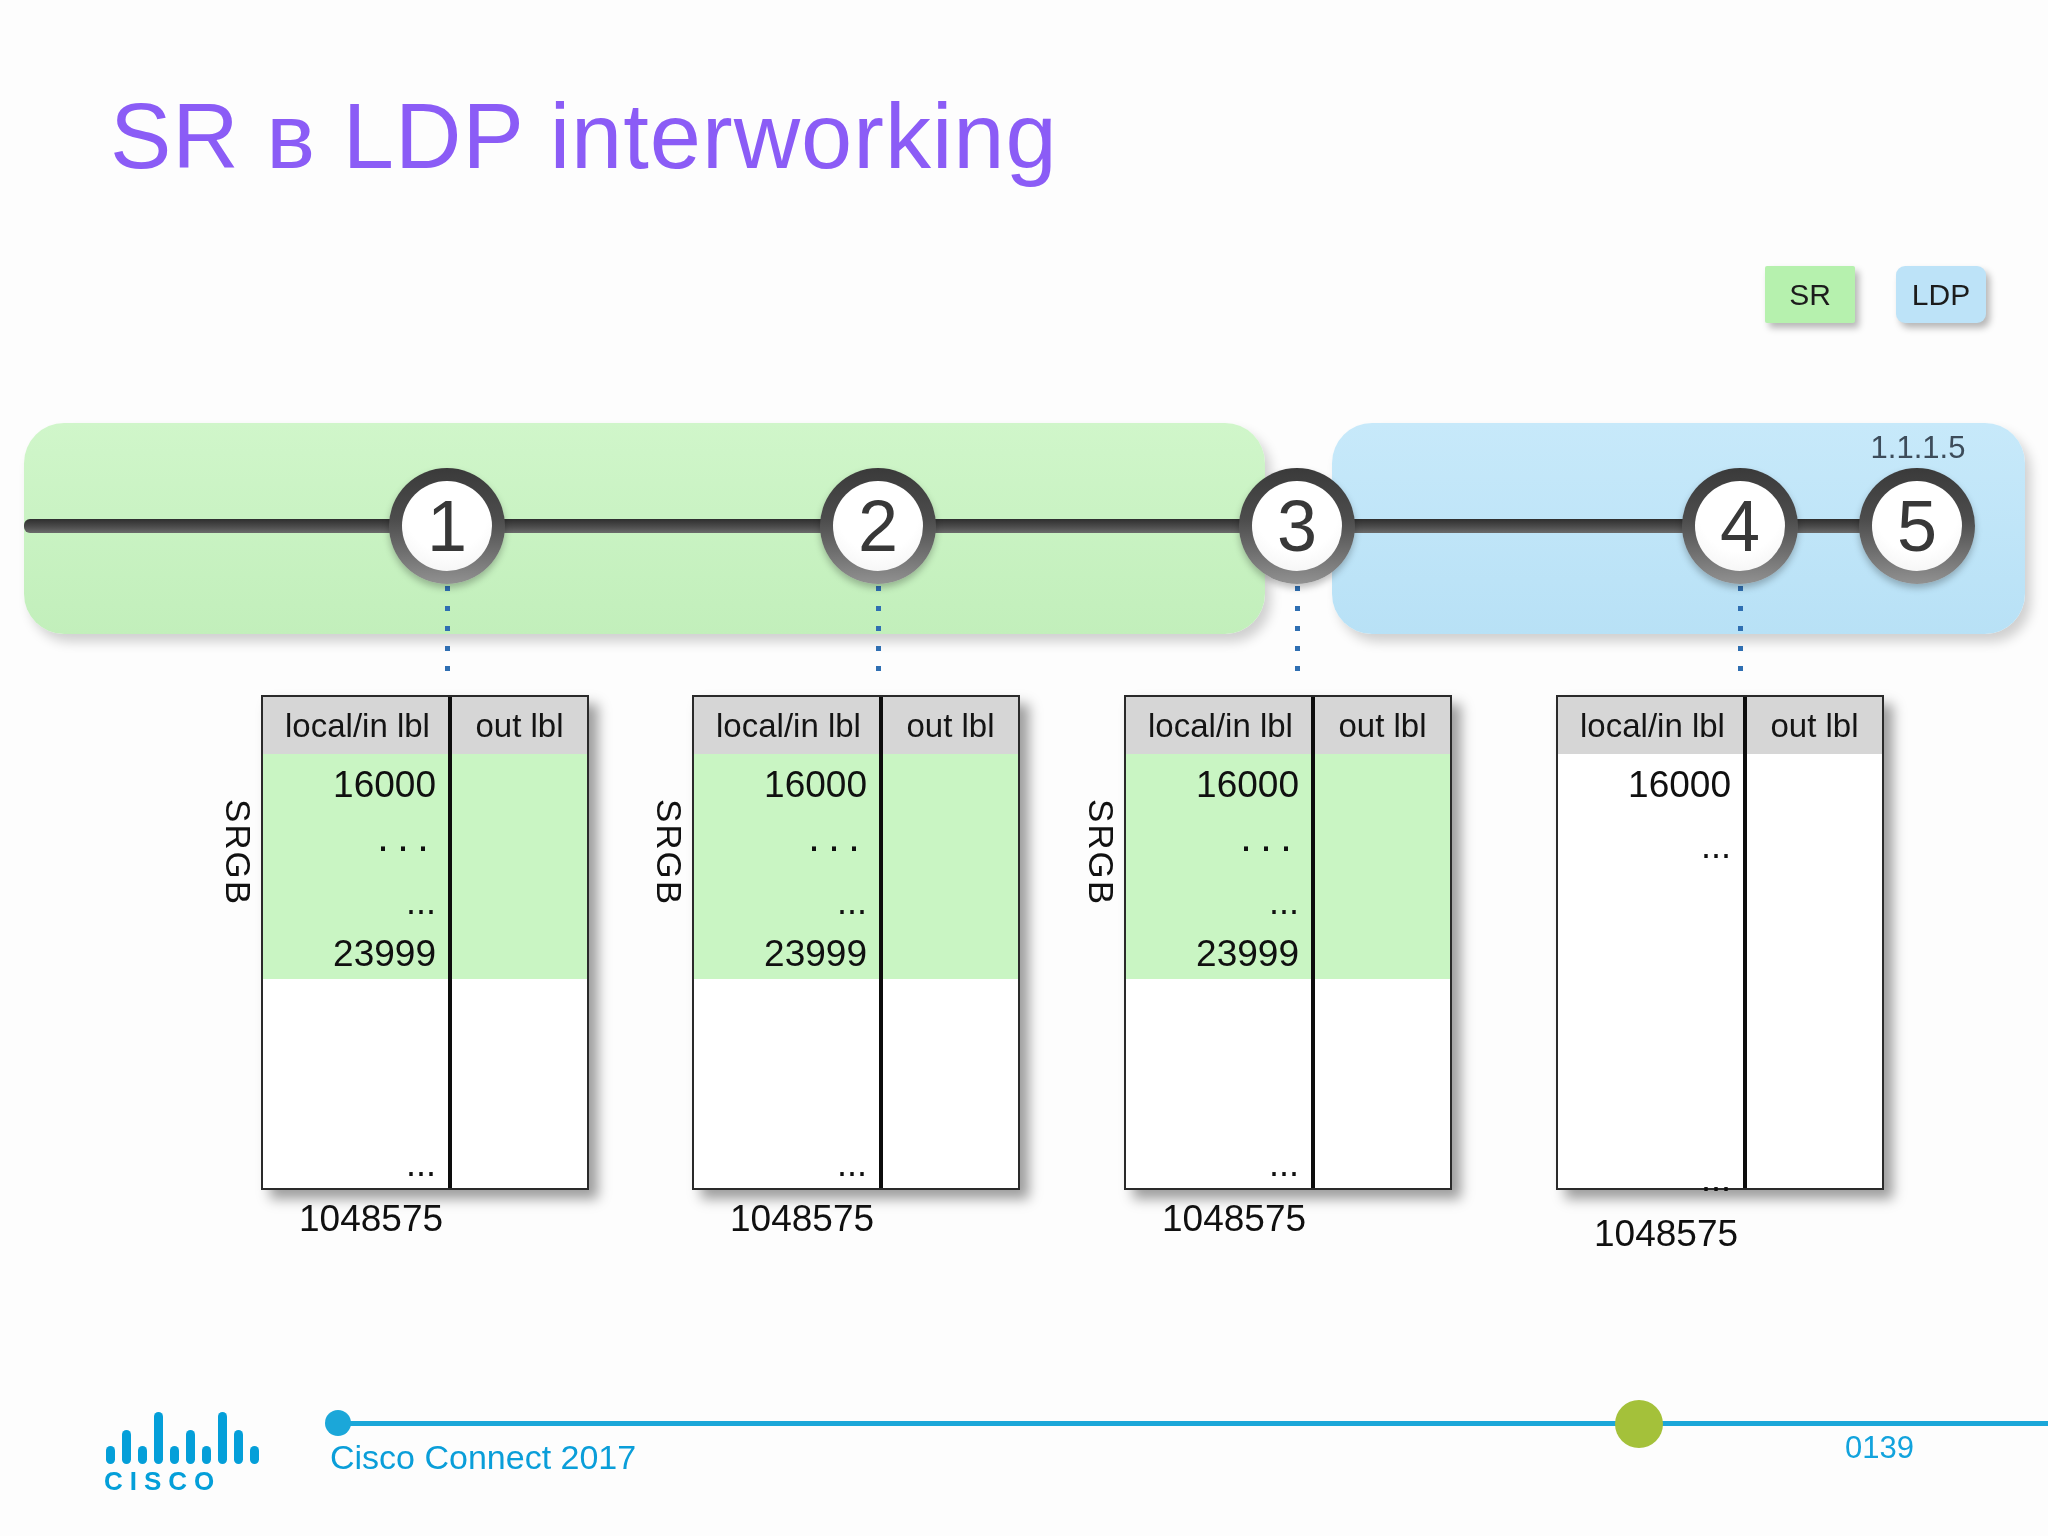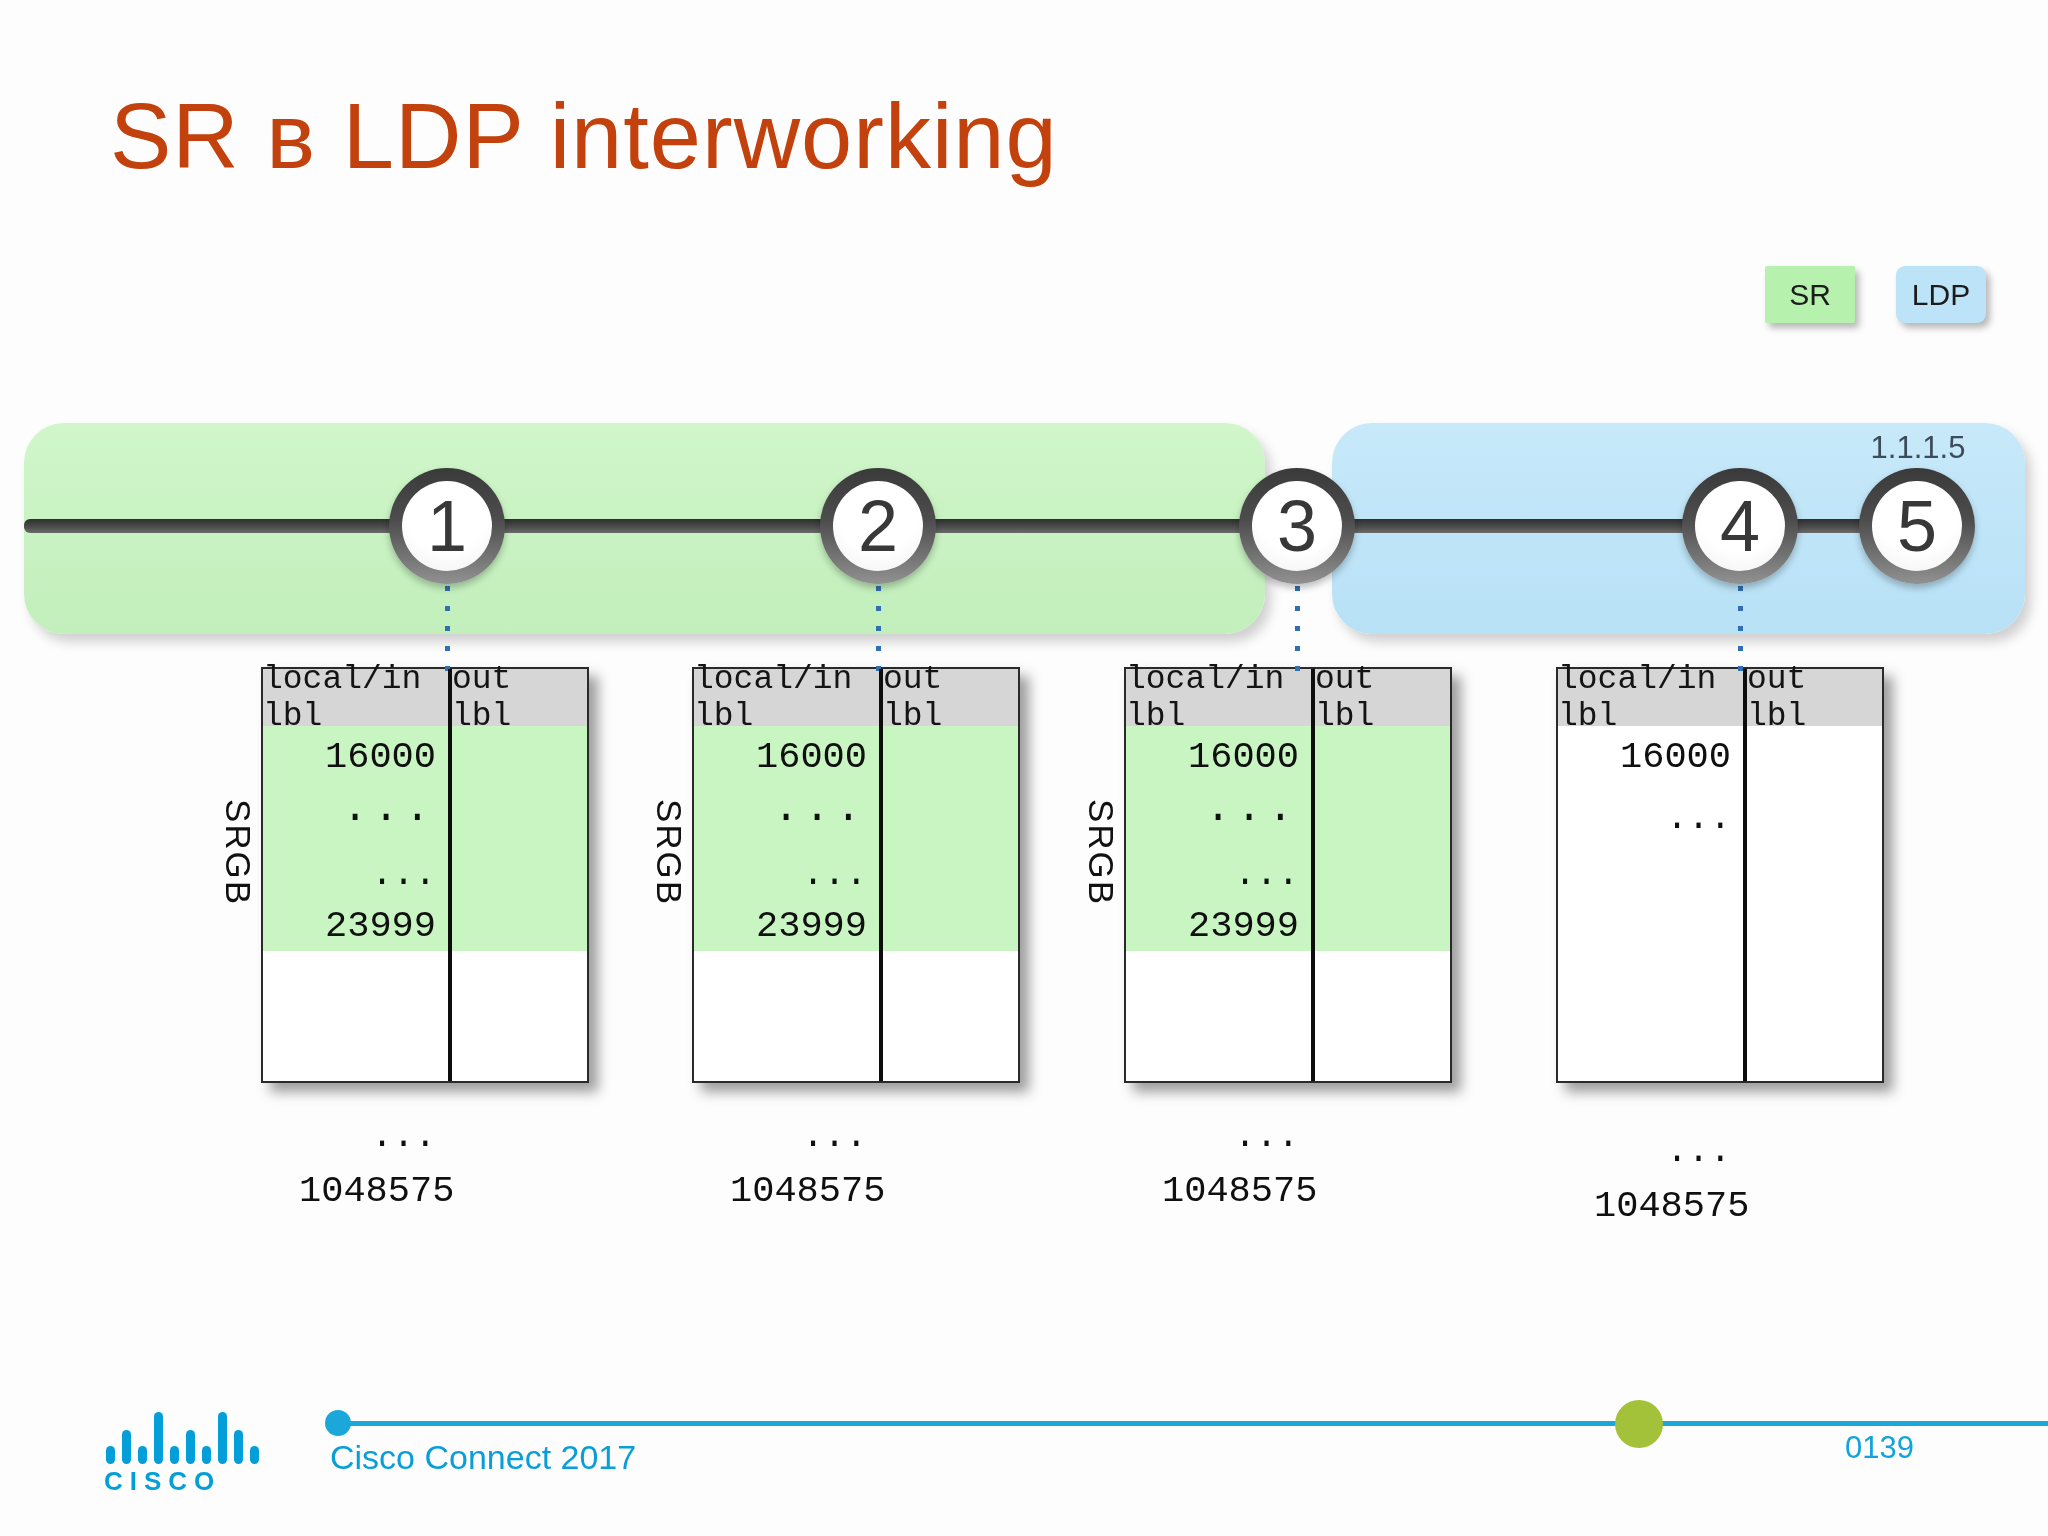--- a/index.html
+++ b/index.html
@@ -3,21 +3,21 @@
 <meta charset="utf-8">
 <style>
   html,body{margin:0;padding:0;background:#ffffff;}
   #slide{
     position:relative; width:2048px; height:1536px; overflow:hidden;
     background:#fdfdfd; font-family:"Liberation Sans", sans-serif;
   }
   
   .title{
     position:absolute; left:110px; top:84px;
-    font-size:92px; color:#c2410c; letter-spacing:1px; white-space:nowrap;
+    font-size:92px; color:#8b5cf6; letter-spacing:1px; white-space:nowrap;
   }
   
   .legend-box{
     position:absolute; top:266px; width:90px; height:57px;
     display:flex; align-items:center; justify-content:center;
     font-size:30px; color:#1c1c1c;
     box-shadow:4px 5px 7px rgba(0,0,0,0.28); border-radius:2px;
   }
   .legend-sr{ left:1765px; background:#b6f1ae; }
   .legend-ldp{ left:1896px; background:#bde3f8;border-radius:9px; }
@@ -53,24 +53,23 @@
     font-size:31px; font-weight:400; color:#3d4c5a; z-index:5;
   }
   
   .connector{
     position:absolute; top:586px; height:97px; width:5px; z-index:2;
     background:repeating-linear-gradient(180deg,#2f6fb2 0px,#2f6fb2 5px,transparent 5px,transparent 20px);
   }
   .c1{left:445px} .c2{left:876px} .c3{left:1295px} .c4{left:1738px}
   
   .lbl-table{
-    position:absolute; top:667px; width:328px; height:416px; box-sizing:border-box;
+    position:absolute; top:695px; width:328px; height:495px; box-sizing:border-box;
     background:#ffffff; border:2px solid #2a2a2a;
     box-shadow:9px 9px 12px rgba(0,0,0,0.38);
-    font-family:Liberation Mono, monospace;
   }
   .t1{left:261px} .t2{left:692px} .t3{left:1124px} .t4{left:1556px}
   .tbl-divider{ position:absolute; left:185px; top:0; bottom:0; width:4px; background:#0d0d0d; z-index:2; }
   .tbl-header{ height:57px; display:flex; background:#d6d6d6; }
   .th{ display:flex; align-items:center; justify-content:center; font-size:33px; color:#141414; }
   .th-local{ width:189px; } .th-out{ flex:1; }
   .green-block{ background:#c9f5c3; }
   .row{ display:flex; align-items:center; }
   .cell-local{
     width:189px; box-sizing:border-box; padding-right:16px;

